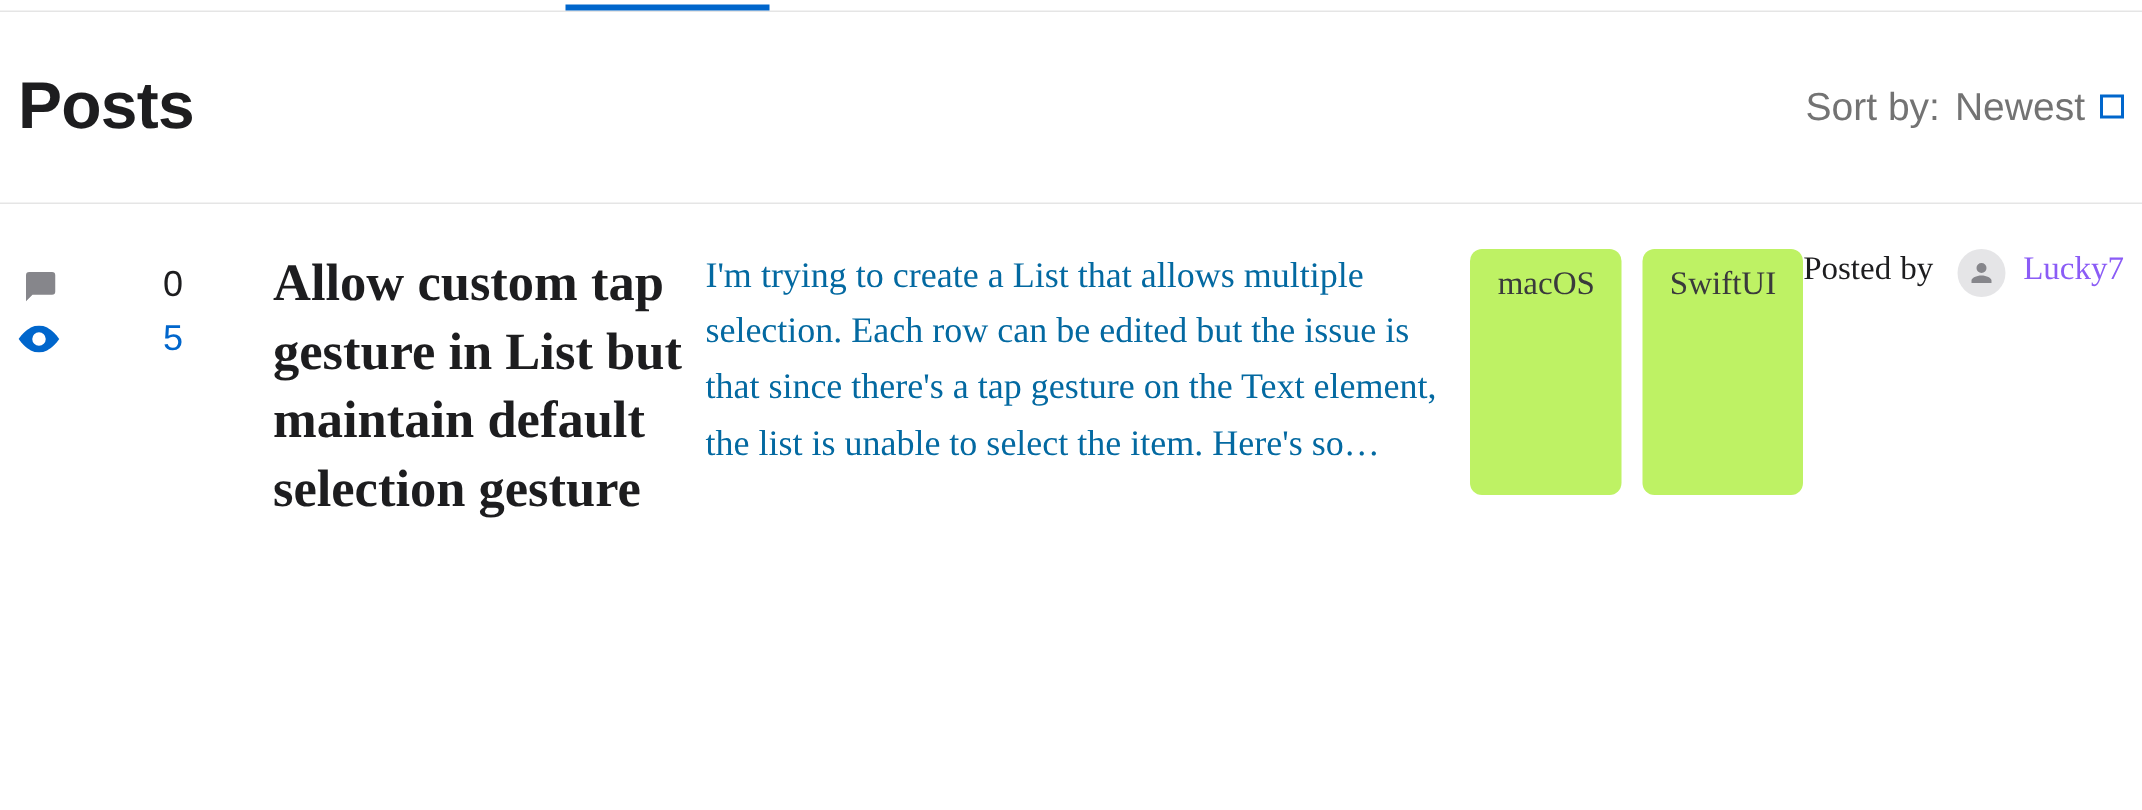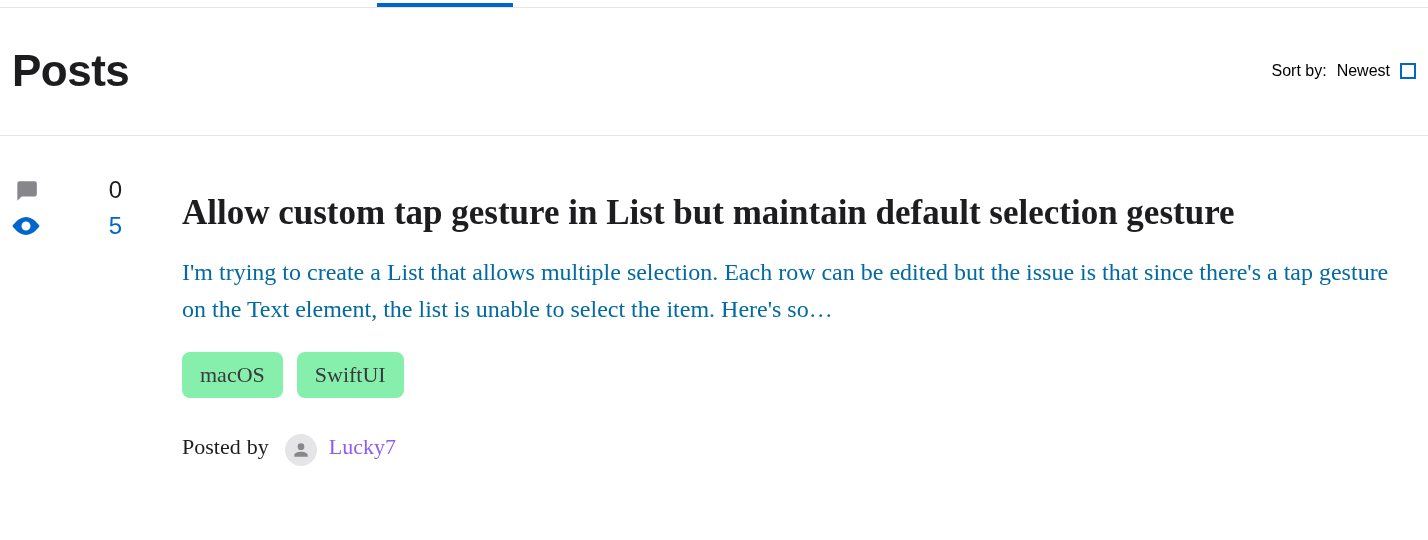--- a/index.html
+++ b/index.html
@@ -36,22 +36,22 @@
     .posts-title {
       font-size: 44px;
       font-weight: 700;
       color: #1d1d1f;
       letter-spacing: -0.5px;
     }
     .sort-control {
       display: flex;
       align-items: center;
       gap: 10px;
-      color: #000000;
-      font-size: 16px;
+      color: #737373;
+      font-size: 26px;
       cursor: pointer;
     }
     .sort-icon {
       width: 16px;
       height: 16px;
       border: 2px solid #0066cc;
     }
     .post-item {
       display: flex;
       padding: 30px 12px 0 12px;
@@ -88,22 +88,21 @@
     }
     .views-icon svg {
       fill: #0066cc;
     }
     .views-count {
       color: #0066cc;
     }
     .post-content {
       flex: 1;
       display: flex;
-      flex-direction: column;
-      margin-top: 24px;
+      flex-direction: row;
     }
     .post-title {
       font-family: Georgia, 'Times New Roman', serif;
       font-size: 35px;
       font-weight: 700;
       color: #1d1d1f;
       line-height: 1.3;
       cursor: pointer;
       margin-bottom: 18px;
     }
@@ -113,21 +112,21 @@
       color: #0369a1;
       line-height: 1.55;
       margin-bottom: 24px;
     }
     .post-tags {
       display: flex;
       gap: 14px;
       margin-bottom: 36px;
     }
     .tag {
-      background: #86efac;
+      background: #bef264;
       color: #3a3a3c;
       padding: 10px 18px;
       border-radius: 8px;
       font-family: Georgia, 'Times New Roman', serif;
       font-size: 22px;
       cursor: pointer;
     }
     .post-meta {
       display: flex;
       gap: 6px;

